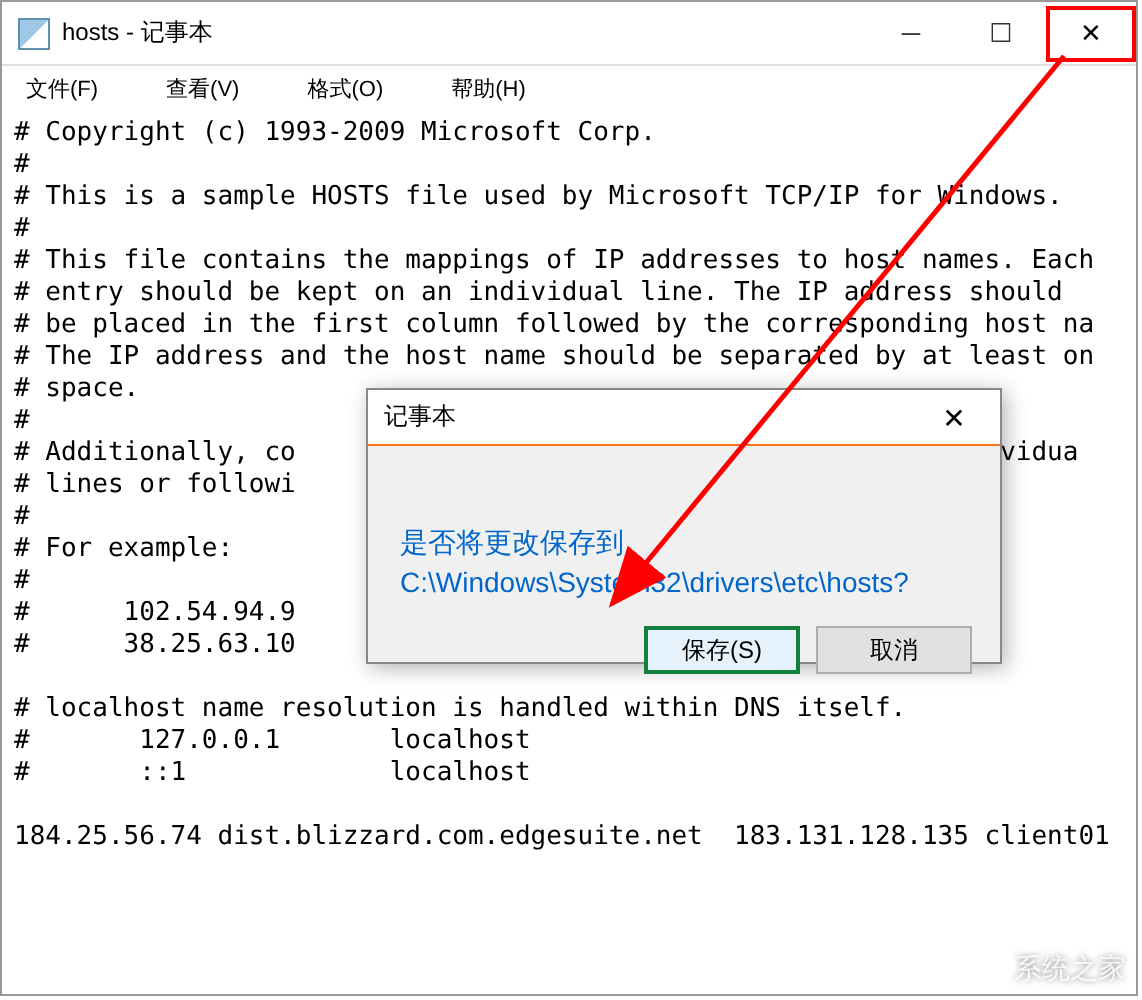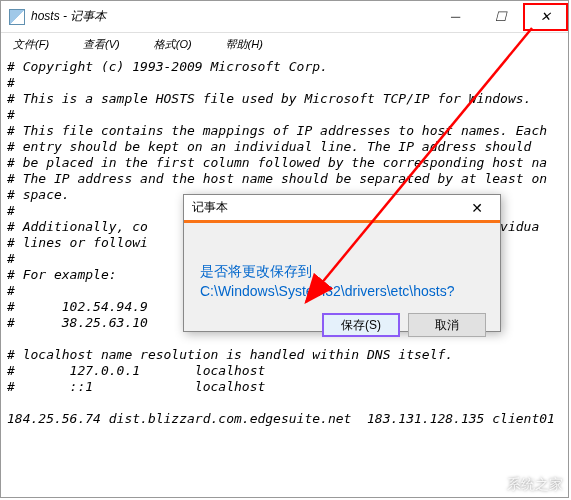--- a/index.html
+++ b/index.html
@@ -1,34 +1,34 @@
 <!DOCTYPE html>
 <html><head>
 <meta charset="utf-8">
 <style>
 * { margin: 0; padding: 0; box-sizing: border-box; }
 body { font-family: "Microsoft YaHei", sans-serif; width: 571px; height: 500px; position: relative; overflow: hidden; background: #fff; }
-.window { border: 1px solid #999; width: 569px; height: 498px; position: relative; background: #fff; font-style: italic; }
+.window { border: 1px solid #999; width: 569px; height: 498px; position: relative; background: #fff; }
 .titlebar { height: 32px; background: #fff; display: flex; align-items: center; border-bottom: 1px solid #e0e0e0; }
 .titlebar-icon { width: 16px; height: 16px; margin-left: 8px; background: linear-gradient(135deg, #a0c8e8 50%, #fff 50%); border: 1px solid #6090b0; }
 .titlebar-title { flex: 1; font-size: 12px; padding-left: 6px; color: #000; }
 .titlebar-controls { display: flex; }
 .titlebar-btn { width: 45px; height: 28px; display: flex; align-items: center; justify-content: center; font-size: 13px; color: #333; }
 .titlebar-btn.close { border: 2px solid #ff0000; color: #000; }
 .menubar { height: 22px; display: flex; align-items: center; padding-left: 4px; font-size: 11px; gap: 18px; }
 .menu-item { padding: 2px 8px; color: #000; }
 .editor { width: 100%; height: calc(100% - 54px); padding: 4px 6px; font-family: "SimSun", monospace; font-size: 13px; line-height: 16px; color: #000; white-space: pre; overflow: hidden; position: relative; }
 .dialog { position: absolute; left: 183px; top: 194px; width: 318px; height: 138px; background: #f0f0f0; border: 1px solid #888; box-shadow: 2px 2px 10px rgba(0,0,0,0.3); z-index: 10; }
-.dialog-titlebar { height: 28px; background: #fff; display: flex; align-items: center; padding: 0 8px; font-size: 12px; border-bottom: 3px solid #f97316; }
+.dialog-titlebar { height: 28px; background: #fff; display: flex; align-items: center; padding: 0 8px; font-size: 12px; border-bottom: 1px solid #f97316; }
 .dialog-title { flex: 1; }
 .dialog-close { width: 30px; text-align: center; font-size: 14px; }
 .dialog-body { padding: 14px 16px 0 16px; font-size: 14px; color: #0066cc; line-height: 20px; margin-top: 24px; }
 .dialog-buttons { display: flex; justify-content: flex-end; gap: 8px; padding: 12px 14px; }
 .dialog-btn { min-width: 78px; height: 24px; background: #e1e1e1; border: 1px solid #adadad; font-size: 12px; display: flex; align-items: center; justify-content: center; }
-.dialog-btn.focused { border: 2px solid #8b5cf6; background: #e5f1fb; }
+.dialog-btn.focused { border: 2px solid #15803d; background: #e5f1fb; }
 .arrow-svg { position: absolute; top: 0; left: 0; width: 571px; height: 500px; pointer-events: none; z-index: 20; }
 .watermark { position: absolute; right: 8px; bottom: 6px; font-size: 14px; color: rgba(255,255,255,0.85); z-index:30; text-shadow:0 0 3px rgba(0,0,0,0.5);}
 .watermark-icon { display:inline-block; width:22px; height:18px; border:2px solid rgba(255,255,255,0.85); border-radius:3px 3px 0 0; position:relative; vertical-align:middle; margin-right:4px;}
 .watermark-icon::before { content:""; position:absolute; top:-6px; left:5px; width:10px; height:5px; border:2px solid rgba(255,255,255,0.85); border-bottom:none; border-radius:3px 3px 0 0;}
 </style>
 </head>
 <body>
 
 <div class="window">
   <div class="titlebar">

